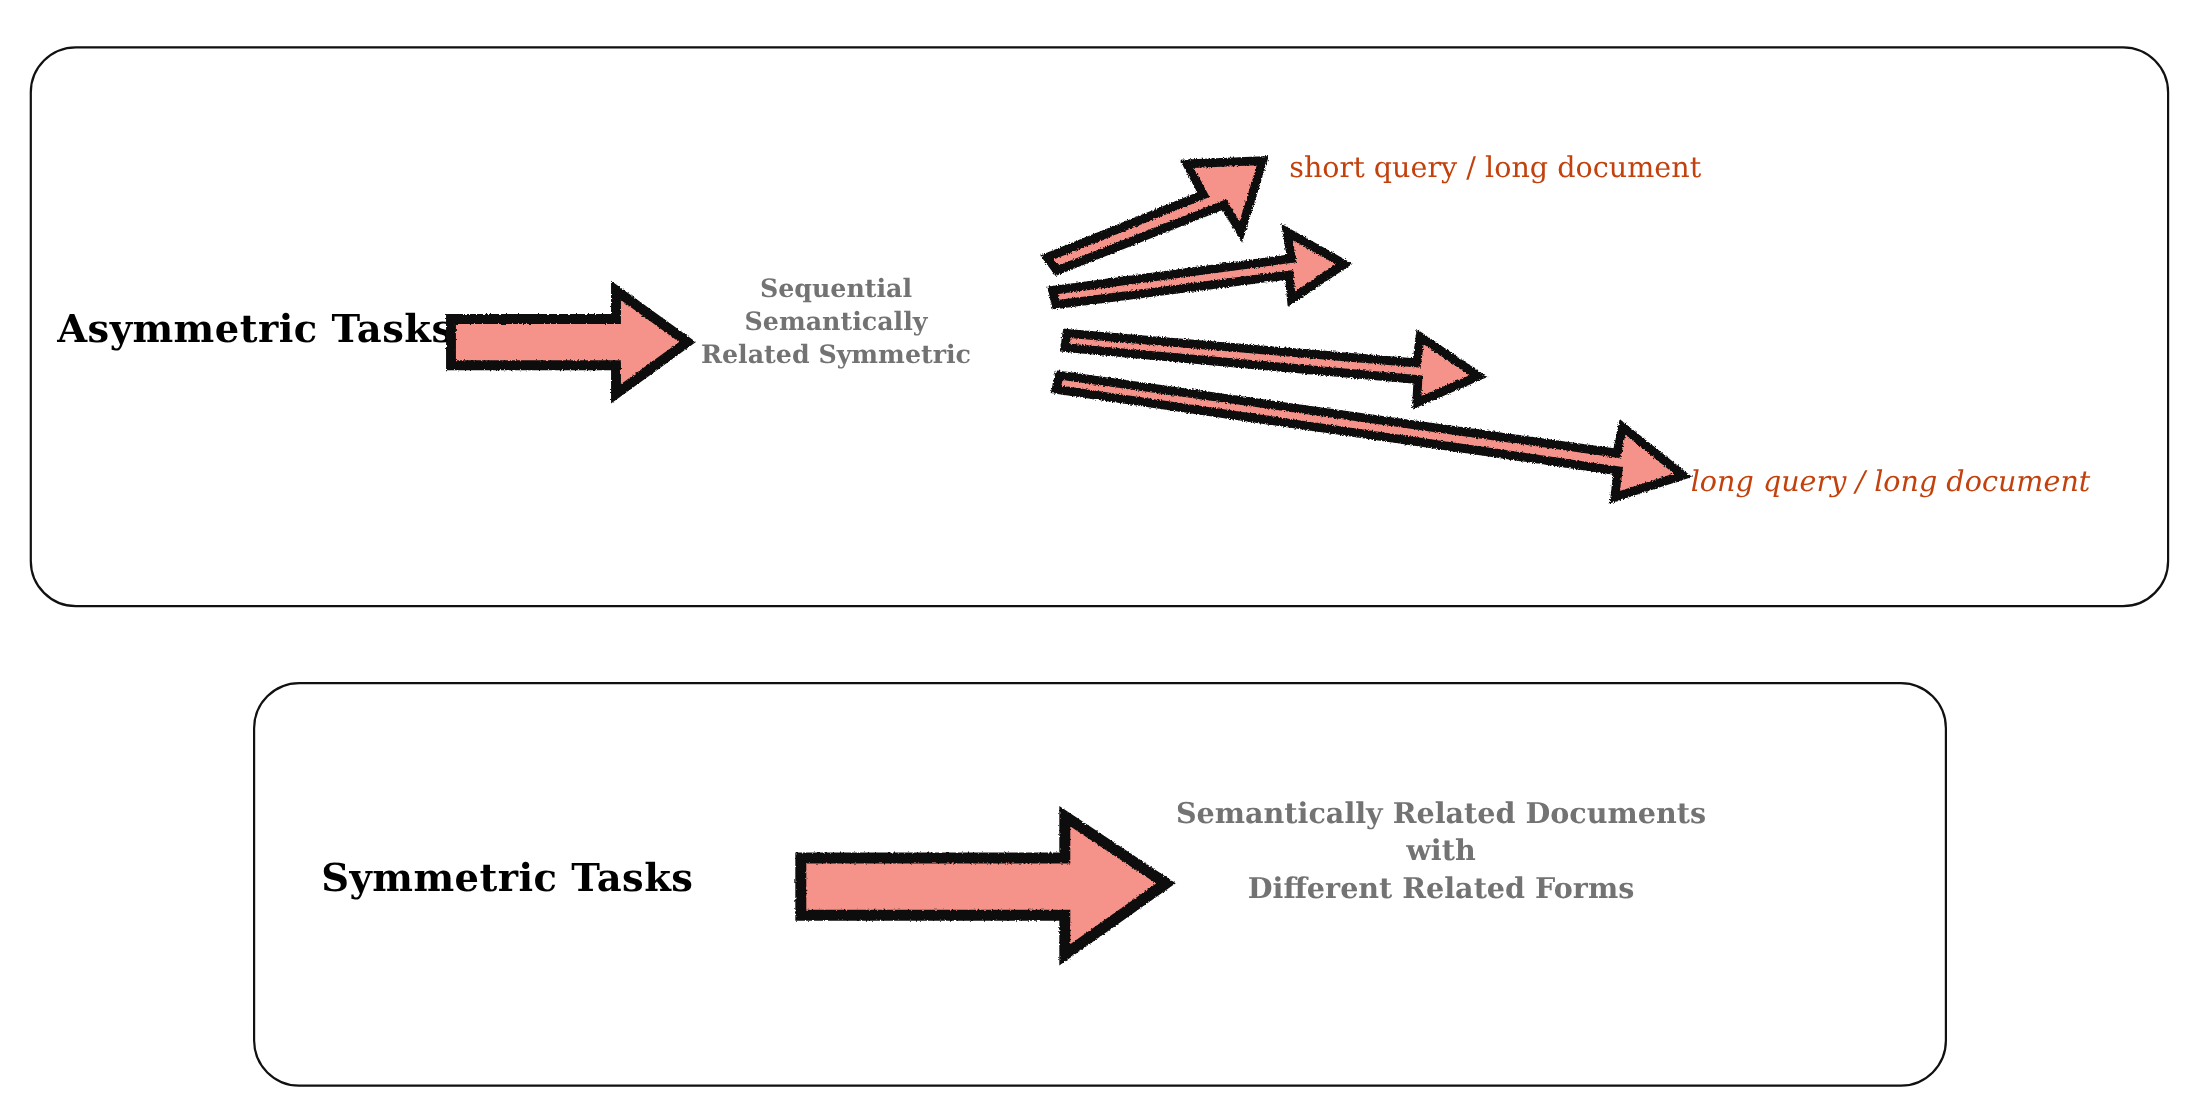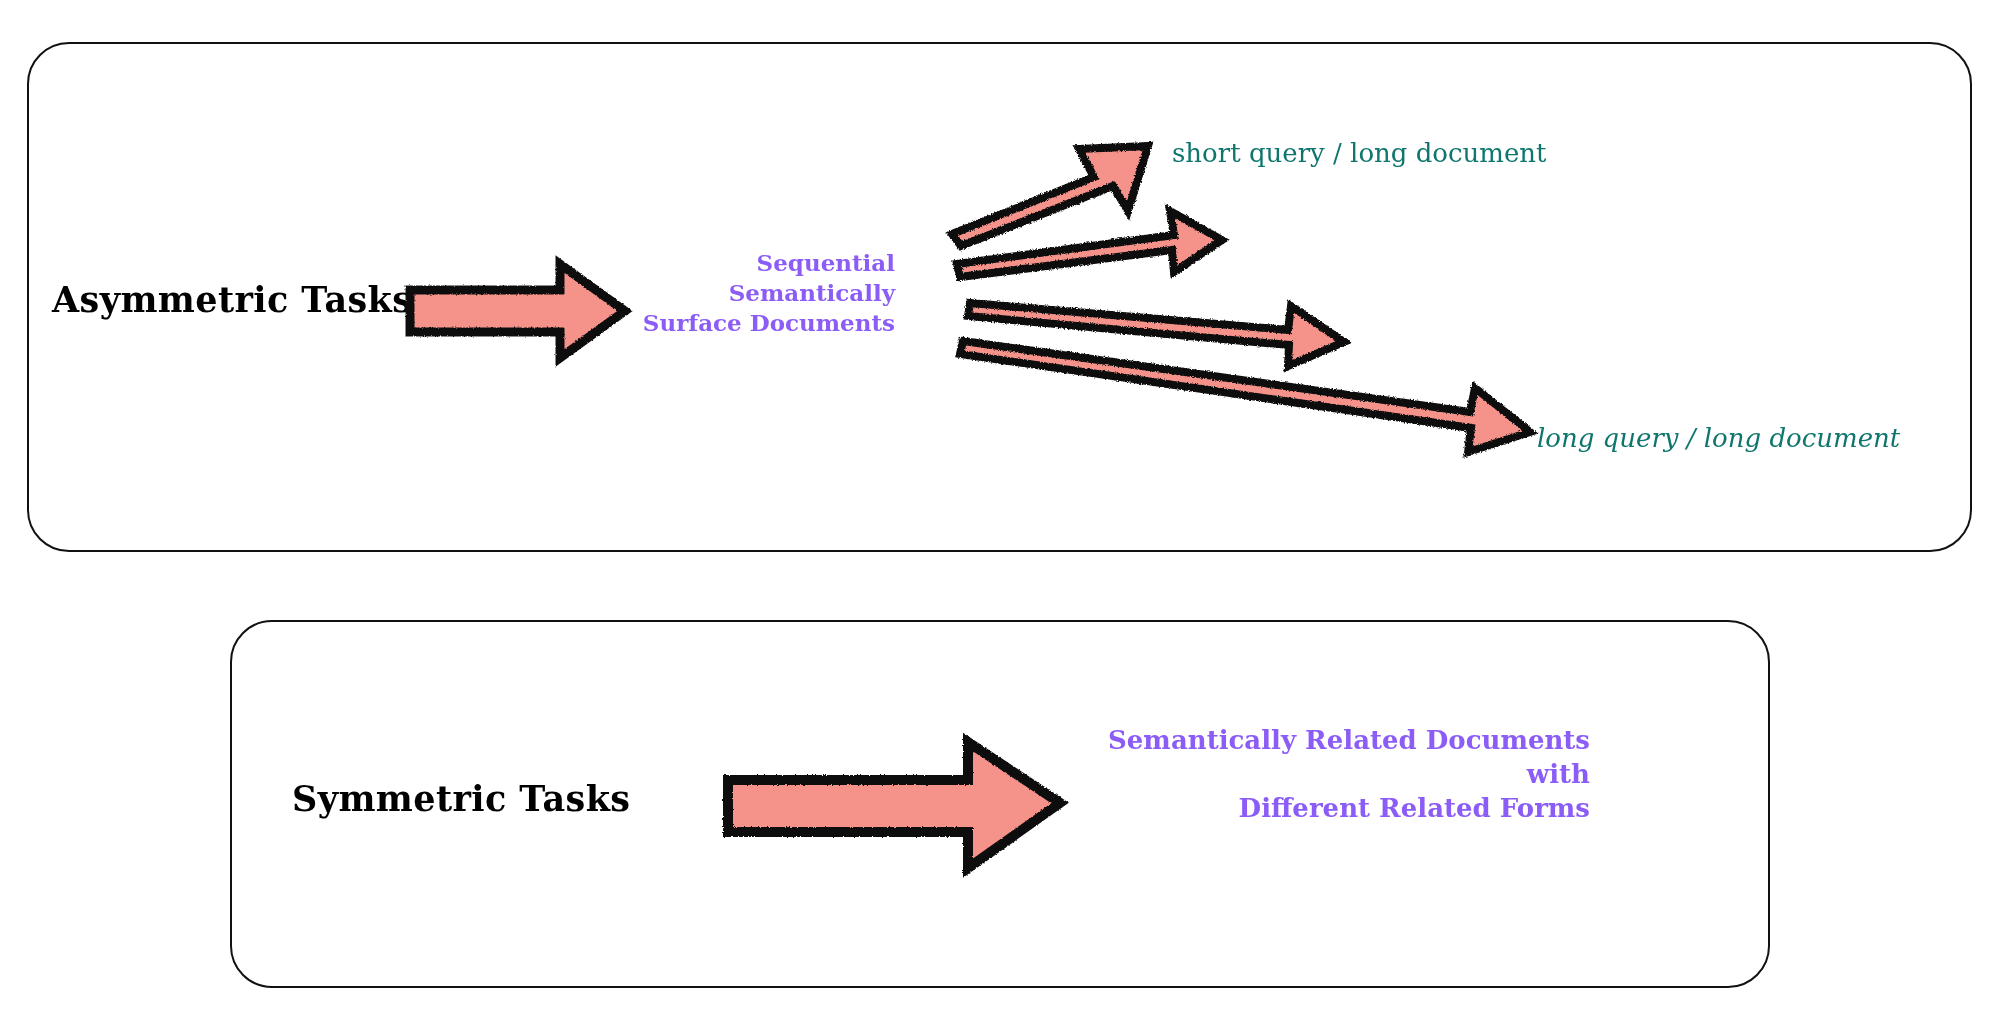--- a/index.html
+++ b/index.html
@@ -62,43 +62,43 @@
     left: 292px;
     top: 781px;
   }
 
   .mid-block {
     position: absolute;
     font-family: "DejaVu Serif", "Liberation Serif", serif;
     font-weight: bold;
     font-size: 23px;
     line-height: 30px;
-    color: #8b5cf6;
-    text-align: right;
+    color: #737373;
+    text-align: center;
     white-space: nowrap;
   }
   #mid-asymmetric {
     left: 625px;
     top: 248px;
     width: 270px;
   }
   #mid-symmetric {
     left: 1030px;
     top: 723px;
     width: 560px;
     font-size: 26px;
     line-height: 34px;
   }
 
   .branch-label {
     position: absolute;
     font-family: "DejaVu Serif", "Liberation Serif", serif;
     font-weight: normal;
     font-size: 26px;
-    color: #0f766e;
+    color: #c2410c;
     white-space: nowrap;
     line-height: 1;
   }
   #label-sq-ld { left: 1172px; top: 140px; }
   #label-lq-sd { left: 1245px; top: 223px; }
   #label-sq-sd { left: 1357px; top: 319px; }
   #label-lq-ld { left: 1537px; top: 425px; font-style: italic; }
 
   
   #arrow-layer {
@@ -114,21 +114,21 @@
 
 <div id="canvas">
 
   <div class="panel" id="panel-asymmetric"></div>
 
   <div class="big-title" id="title-asymmetric">Asymmetric Tasks</div>
 
   <div class="mid-block" id="mid-asymmetric">
     <div>Sequential</div>
     <div>Semantically</div>
-    <div>Surface Documents</div>
+    <div>Related Symmetric</div>
   </div>
 
   <div class="branch-label" id="label-sq-ld">short query / long document</div>
   <div class="branch-label" id="label-lq-ld">long query / long document</div>
 
   <div class="panel" id="panel-symmetric"></div>
 
   <div class="big-title" id="title-symmetric">Symmetric Tasks</div>
 
   <div class="mid-block" id="mid-symmetric">

